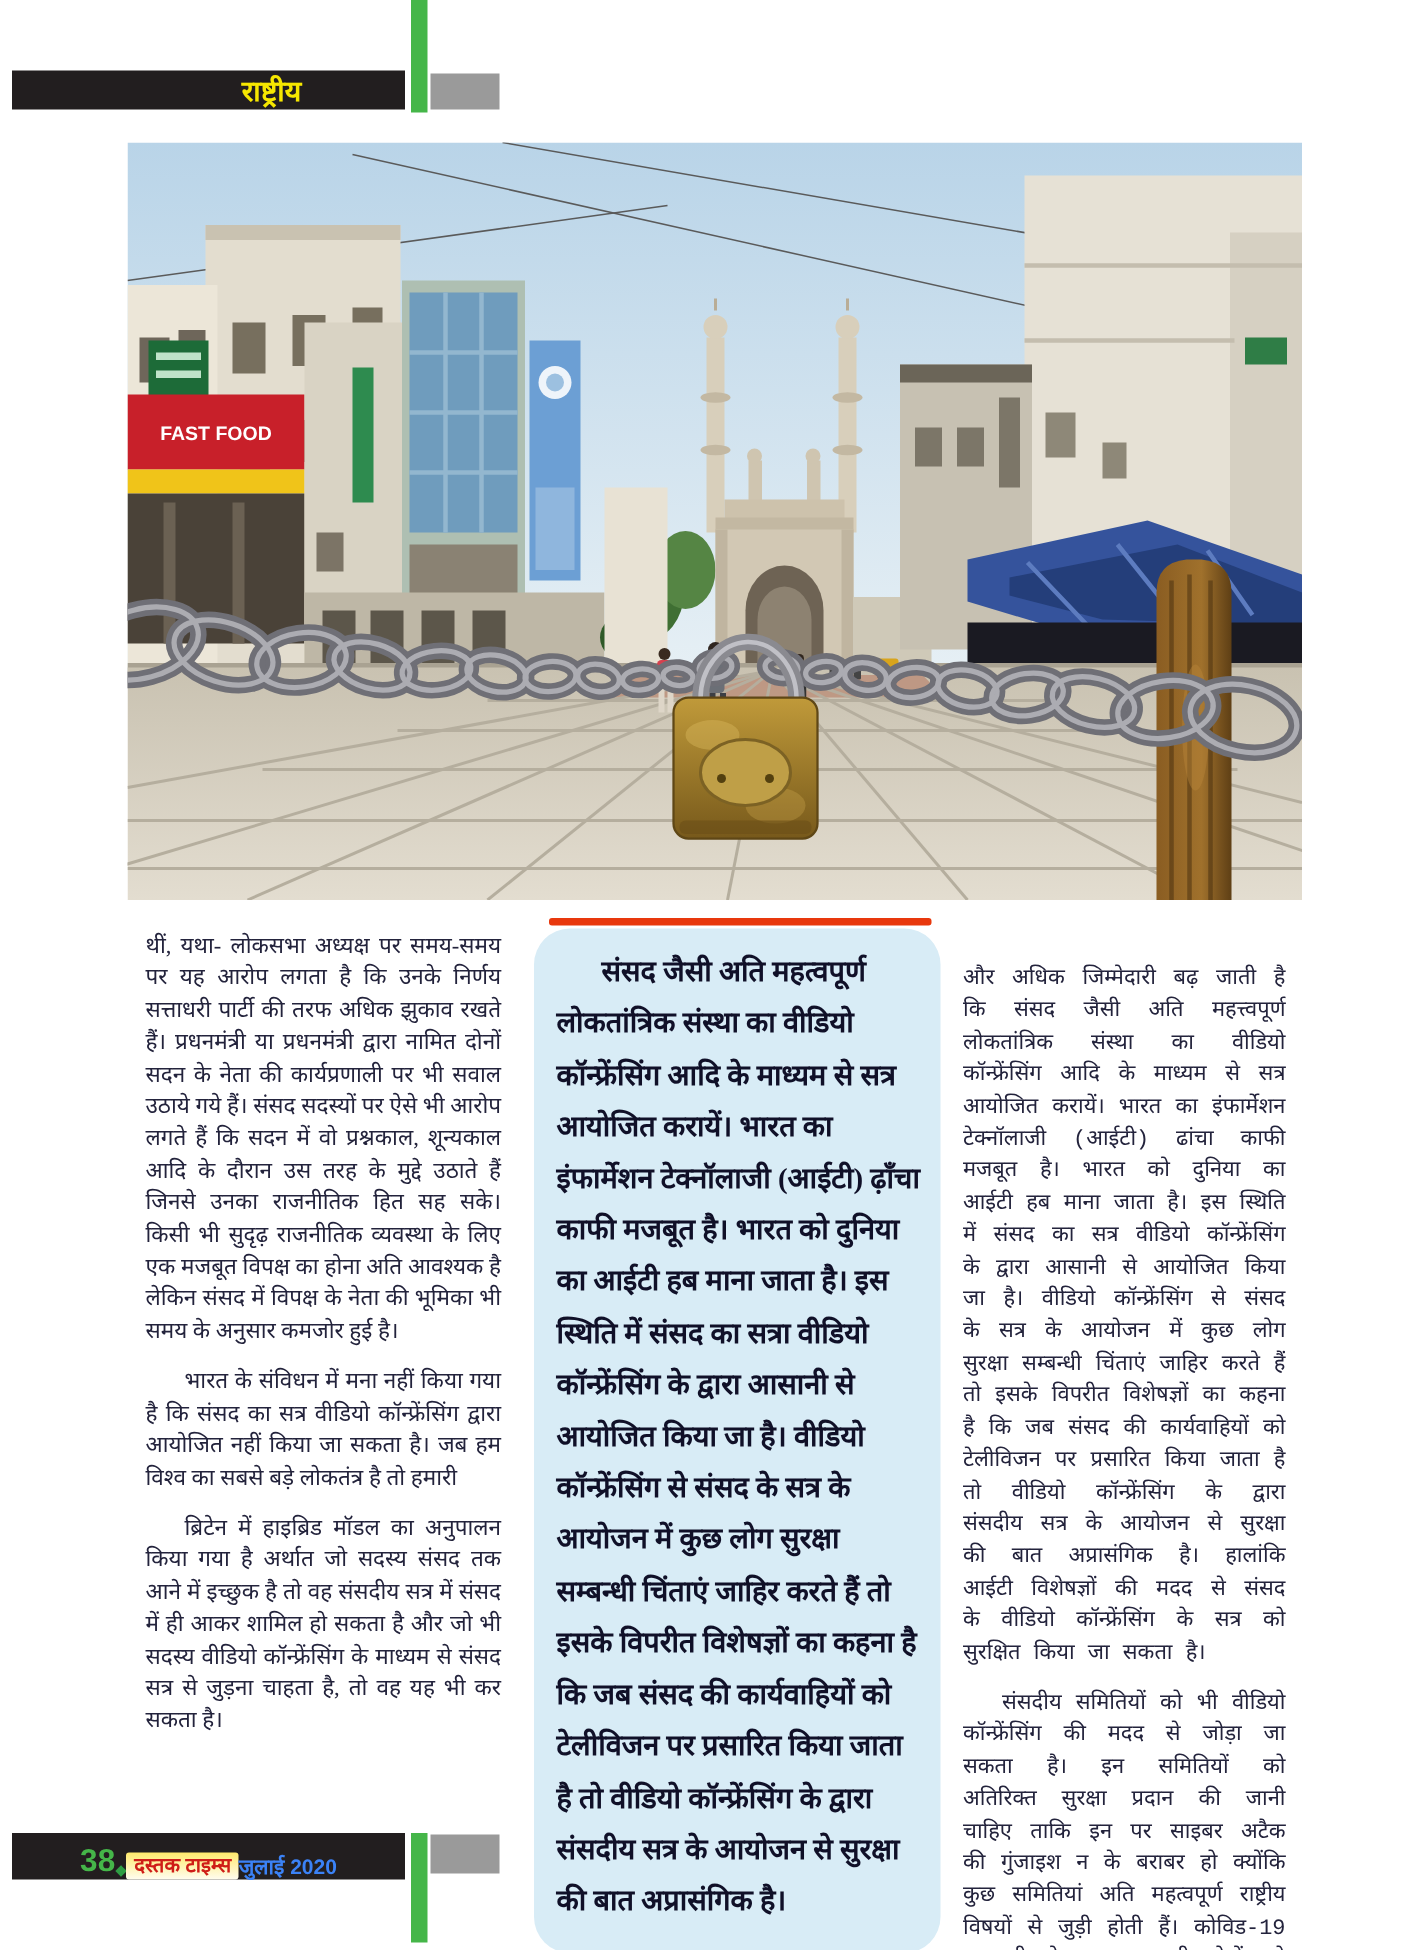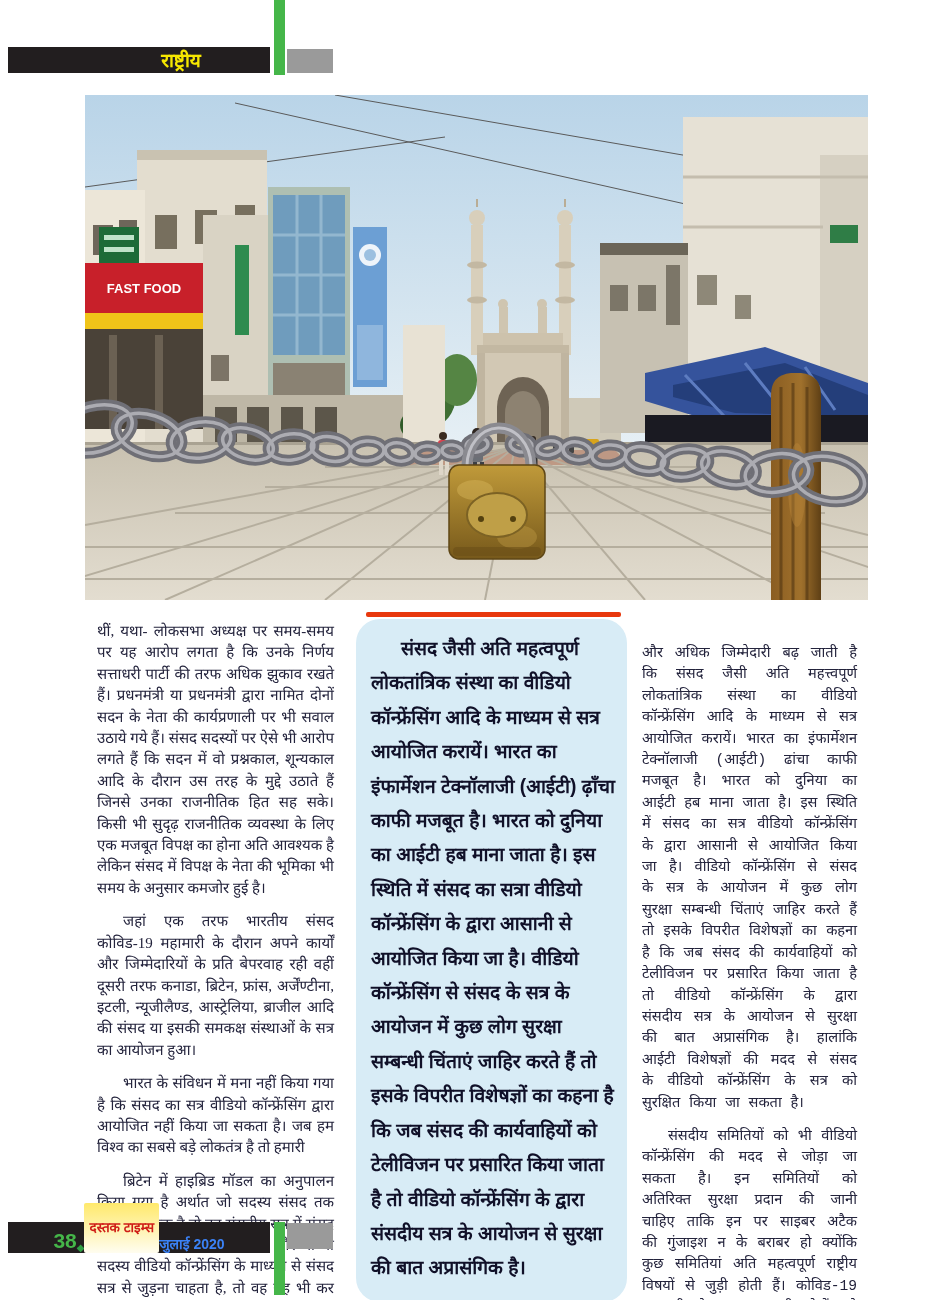--- a/index.html
+++ b/index.html
@@ -13,39 +13,39 @@
   .gb-top{left:274px;top:0;height:75px;}
   .gb-bot{left:274px;top:1222px;height:73px;}
   .gray-rect{position:absolute;background:#9a9a9a;width:46px;height:24px;}
   .gr-top{left:287px;top:49px;}
   .gr-bot{left:287px;top:1223px;height:26px;}
   .ftr-bar{left:8px;top:1222px;width:262px;height:31px;gap:0;}
   .ftr-page{color:#45b649;font-family:"Liberation Sans",sans-serif;font-weight:bold;font-size:21px;}
   .ftr-sep{color:#2f9e44;font-size:10px;}
   .ftr-logo{background:linear-gradient(180deg,#ffe96b 0%,#fffdf0 100%);color:#cf1d17;
             font-family:"Liberation Sans",sans-serif;font-weight:bold;font-size:13.5px;
-            padding:17px 5px;border-radius:2px;line-height:1.2;}
+            padding:1px 5px;border-radius:2px;line-height:1.2;}
   .ftr-date{color:#3b82f6;font-family:"Liberation Sans",sans-serif;font-weight:bold;font-size:14px;}
   
   .photo{position:absolute;left:85px;top:95px;width:783px;height:505px;}
   .photo svg{display:block;width:783px;height:505px;}
   
   .col{position:absolute;text-align:justify;color:#23233c;}
   .col p{margin:12px;font-size:15px;line-height:21.4px;}
   .col p.ind{text-indent:26px;}
   .col-left{left:85px;top:609px;width:261px;}
   .col-right{left:630px;top:631px;width:239px;font-family:Liberation Mono, monospace;}
   .col-right p{font-size:14.6px;line-height:21.4px;}
   .end-dot{color:#ee3d1d;font-size:15px;}
   
   .quote-wrap{position:absolute;left:356px;top:612px;width:271px;}
   .rule{height:5px;background:#e8380d;border-radius:2px;}
   .rule-top{margin:0 6px 2px 10px;}
   .quote-box{background:#d8ecf6;border-radius:24px;padding:13px 12px 16px 15px;}
-  .quote-text{margin:0;font-family:Liberation Sans, sans-serif;font-weight:bold;
+  .quote-text{margin:0;font-family:Liberation Serif, serif;font-weight:bold;
               color:#101028;font-size:19.3px;line-height:34.4px;text-align:left;text-indent:30px;}
 </style>
 </head>
 <body>
 
 <div class="page">
 
   <div class="bar hdr-bar">
     <span class="hdr-label">राष्ट्रीय</span>
   </div>
@@ -281,21 +281,20 @@
         <ellipse cx="412" cy="420" rx="30" ry="22" fill="#bf9f47" stroke="#7c6224" stroke-width="2"></ellipse>
         <circle cx="396" cy="424" r="3" fill="#53400f"></circle>
           <circle cx="428" cy="424" r="3" fill="#53400f"></circle>
         <rect x="368" y="452" width="88" height="9" rx="4" fill="#6a4f17" opacity="0.6"></rect>
       </g>
     </svg>
   </figure>
 
   <div class="col col-left">
     <p>थीं, यथा- लोकसभा अध्यक्ष पर समय-समय पर यह आरोप लगता है कि उनके निर्णय सत्ताधरी पार्टी की तरफ अधिक झुकाव रखते हैं। प्रधनमंत्री या प्रधनमंत्री द्वारा नामित दोनों सदन के नेता की कार्यप्रणाली पर भी सवाल उठाये गये हैं। संसद सदस्यों पर ऐसे भी आरोप लगते हैं कि सदन में वो प्रश्नकाल, शून्यकाल आदि के दौरान उस तरह के मुद्दे उठाते हैं जिनसे उनका राजनीतिक हित सह सके। किसी भी सुदृढ़ राजनीतिक व्यवस्था के लिए एक मजबूत विपक्ष का होना अति आवश्यक है लेकिन संसद में विपक्ष के नेता की भूमिका भी समय के अनुसार कमजोर हुई है।</p>
-    <p class="ind">जहां एक तरफ भारतीय संसद कोविड-19 महामारी के दौरान अपने कार्यों और जिम्मेदारियों के प्रति बेपरवाह रही वहीं दूसरी तरफ कनाडा, ब्रिटेन, फ्रांस, अर्जेंण्टीना, इटली, न्यूजीलैण्ड, आस्ट्रेलिया, ब्राजील आदि की संसद या इसकी समकक्ष संस्थाओं के सत्र का आयोजन हुआ।</p>
     <p class="ind">भारत के संविधन में मना नहीं किया गया है कि संसद का सत्र वीडियो कॉन्फ्रेंसिंग द्वारा आयोजित नहीं किया जा सकता है। जब हम विश्व का सबसे बड़े लोकतंत्र है तो हमारी</p>
     <p class="ind">ब्रिटेन में हाइब्रिड मॉडल का अनुपालन किया गया है अर्थात जो सदस्य संसद तक आने में इच्छुक है तो वह संसदीय सत्र में संसद में ही आकर शामिल हो सकता है और जो भी सदस्य वीडियो कॉन्फ्रेंसिंग के माध्यम से संसद सत्र से जुड़ना चाहता है, तो वह यह भी कर सकता है।</p>
   </div>
 
   <div class="quote-wrap">
     <div class="rule rule-top"></div>
     <div class="quote-box">
       <p class="quote-text">संसद जैसी अति महत्वपूर्ण लोकतांत्रिक संस्था का वीडियो कॉन्फ्रेंसिंग आदि के माध्यम से सत्र आयोजित करायें। भारत का इंफार्मेशन टेक्नॉलाजी (आईटी) ढ़ाँचा काफी मजबूत है। भारत को दुनिया का आईटी हब माना जाता है। इस स्थिति में संसद का सत्रा वीडियो कॉन्फ्रेंसिंग के द्वारा आसानी से आयोजित किया जा है। वीडियो कॉन्फ्रेंसिंग से संसद के सत्र के आयोजन में कुछ लोग सुरक्षा सम्बन्धी चिंताएं जाहिर करते हैं तो इसके विपरीत विशेषज्ञों का कहना है कि जब संसद की कार्यवाहियों को टेलीविजन पर प्रसारित किया जाता है तो वीडियो कॉन्फ्रेंसिंग के द्वारा संसदीय सत्र के आयोजन से सुरक्षा की बात अप्रासंगिक है।</p>
     </div>
 

